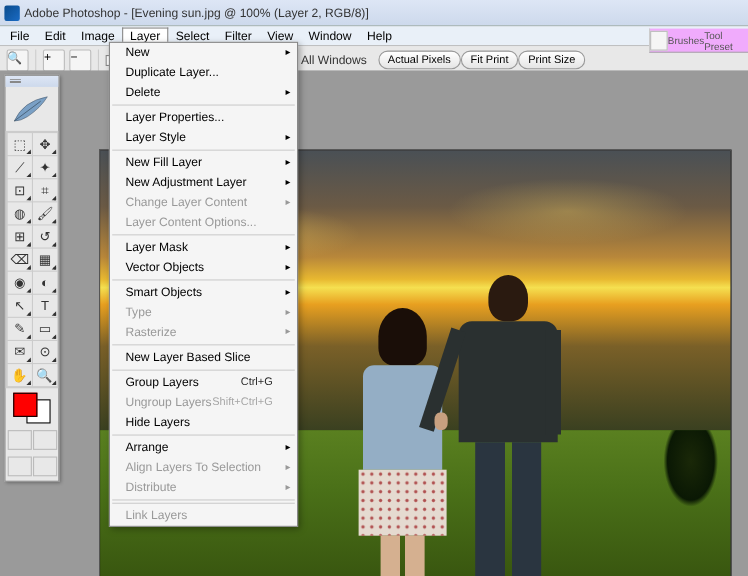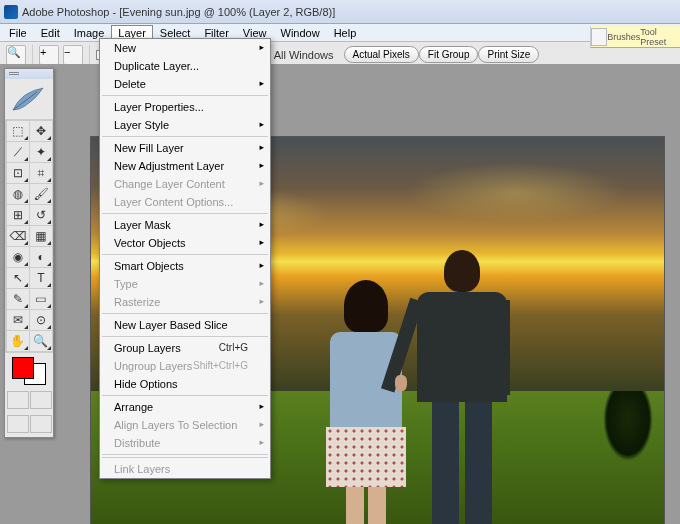--- a/index.html
+++ b/index.html
@@ -8,21 +8,21 @@
 .app-icon{width:14px;height:14px;background:linear-gradient(135deg,#0a4b8c,#1a6bc4);border-radius:2px;margin-right:4px}
 .title-text{color:#333}
 .menubar{height:18px;background:#e9f0f8;display:flex;align-items:center;padding:0 2px;border-bottom:1px solid #bbb}
 .menuitem{padding:2px 7px;cursor:default}
 .menuitem.open{background:#fff;border:1px solid #888;border-bottom:none;padding:1px 6px}
 .optionsbar{height:26px;background:#e8e8e8;border-bottom:1px solid #aaa;display:flex;align-items:center;padding:0 6px;gap:4px}
 .opt-icon{width:20px;height:20px;border:1px solid #bbb;background:#f5f5f5;border-radius:2px;position:relative}
 .opt-sep{width:1px;height:20px;background:#ccc;margin:0 2px}
 .opt-check{display:flex;align-items:center;gap:3px;color:#333}
 .opt-btn{padding:2px 8px;border:1px solid #999;border-radius:10px;background:linear-gradient(#fff,#e5e5e5);font-size:10px}
-.rpanel{position:absolute;right:0;top:26px;width:90px;height:22px;background:#fef9c3;border-left:1px solid #ccc;display:flex;align-items:center;justify-content:space-around;border-bottom:1px solid #aaa}
+.rpanel{position:absolute;right:0;top:26px;width:90px;height:22px;background:#f0abfc;border-left:1px solid #ccc;display:flex;align-items:center;justify-content:space-around;border-bottom:1px solid #aaa}
 .rpanel-icon{width:18px;height:18px;border:1px solid #bbb;background:#f5f5f5}
 .rpanel-lbl{font-size:9px;color:#555}
 .workspace{position:absolute;top:64px;left:0;right:0;bottom:0;background:#9a9a9a}
 .toolbox{position:absolute;left:4px;top:68px;width:50px;background:#e8e8e8;border:1px solid #888;box-shadow:1px 1px 3px rgba(0,0,0,.3)}
 .toolbox-header{height:10px;background:linear-gradient(#dde6f5,#cdd9ec);position:relative}
 .toolbox-header::after{content:"";position:absolute;left:4px;top:3px;width:10px;height:4px;background:repeating-linear-gradient(#888 0 1px,transparent 1px 2px)}
 .feather{height:40px;display:flex;align-items:center;justify-content:center}
 .feather svg{width:40px;height:30px}
 .tool-grid{display:grid;grid-template-columns:1fr 1fr;gap:1px;padding:2px;background:#ccc}
 .tool{width:22px;height:20px;background:#e8e8e8;display:flex;align-items:center;justify-content:center;font-size:12px;color:#333;position:relative}
@@ -89,21 +89,21 @@
   <label class="opt-check">
       <span class="chk"></span>
       <span>Resize Windows To Fit</span>
     </label>
   <label class="opt-check" style="margin-left:6px">
       <span class="chk"></span>
       <span>Zoom All Windows</span>
     </label>
   <div id="optbtns" style="display:flex;gap:0;margin-left:6px">
       <div class="opt-btn">Actual Pixels</div>
-      <div class="opt-btn">Fit Group</div>
+      <div class="opt-btn">Fit Print</div>
       <div class="opt-btn">Print Size</div>
     </div>
 </div>
 
 <div class="rpanel">
   <div class="rpanel-icon"></div>
   <span class="rpanel-lbl">Brushes</span>
   <span class="rpanel-lbl">Tool Preset</span>
 </div>
 
@@ -236,21 +236,21 @@
     <div class="dd-sep"></div>
     <div class="dd-item">
       <span>Group Layers</span>
       <span class="shortcut">Ctrl+G</span>
     </div>
     <div class="dd-item disabled">
       <span>Ungroup Layers</span>
       <span class="shortcut">Shift+Ctrl+G</span>
     </div>
     <div class="dd-item">
-      <span>Hide Options</span>
+      <span>Hide Layers</span>
     </div>
     <div class="dd-sep"></div>
     <div class="dd-item sub">
       <span>Arrange</span>
     </div>
     <div class="dd-item disabled sub">
       <span>Align Layers To Selection</span>
     </div>
     <div class="dd-item disabled sub">
       <span>Distribute</span>

